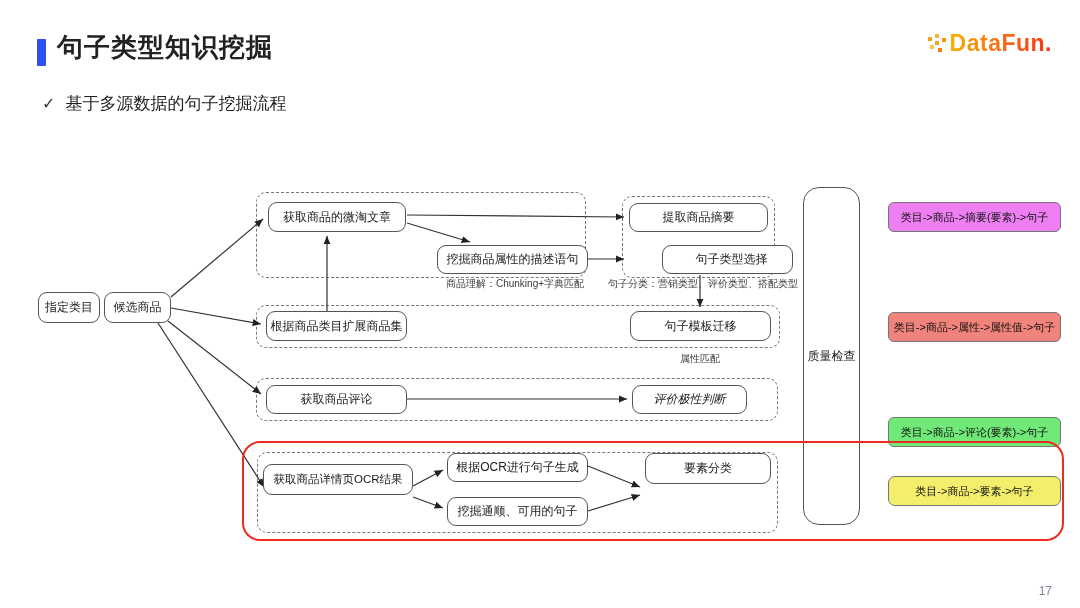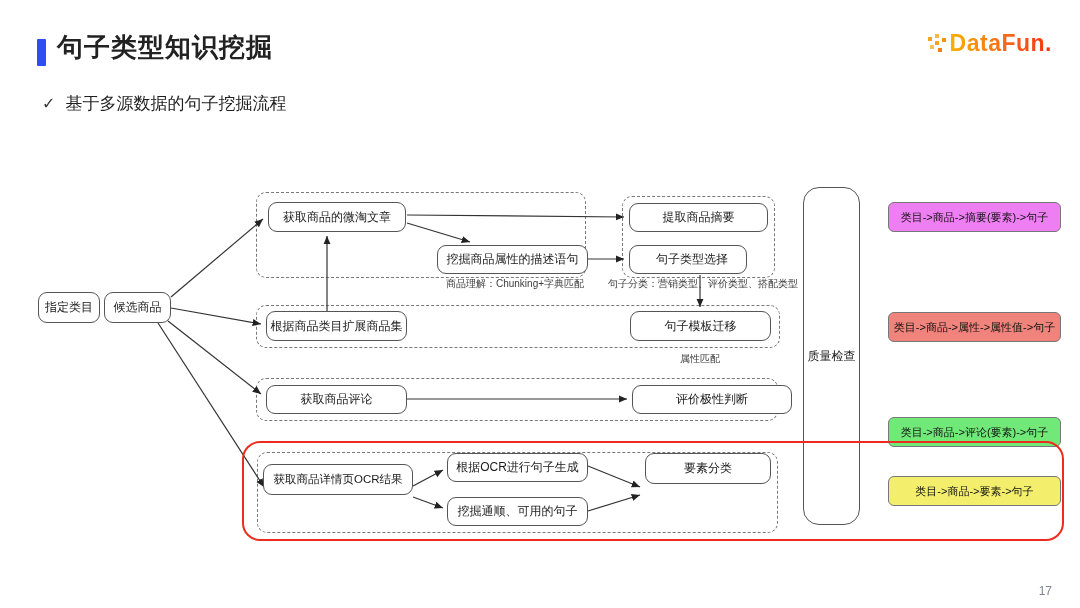--- a/index.html
+++ b/index.html
@@ -112,40 +112,40 @@
       <line x1="588" y1="511" x2="640" y2="495" marker-end="url(#arw)"></line>
     </g>
   </svg>
 
   <div class="node" style="left:18px;top:292px;width:62px;height:31px;margin-left:20px;">指定类目</div>
   <div class="node" style="left:104px;top:292px;width:67px;height:31px;">候选商品</div>
 
   <div class="node" style="left:268px;top:202px;width:138px;height:30px;">获取商品的微淘文章</div>
   <div class="node" style="left:437px;top:245px;width:151px;height:29px;">挖掘商品属性的描述语句</div>
   <div class="node" style="left:629px;top:203px;width:139px;height:29px;">提取商品摘要</div>
-  <div class="node" style="left:629px;top:245px;width:118px;height:29px;padding-left:8px;">句子类型选择</div>
+  <div class="node" style="left:662px;top:245px;width:131px;height:29px;padding-left:8px;">句子类型选择</div>
 
   <div class="caption" style="left:415px;top:277px;width:200px;">商品理解：Chunking+字典匹配</div>
   <div class="caption" style="left:598px;top:277px;width:210px;">句子分类：营销类型、评价类型、搭配类型</div>
 
   <div class="node" style="left:266px;top:311px;width:141px;height:30px;">根据商品类目扩展商品集</div>
   <div class="node" style="left:630px;top:311px;width:141px;height:30px;">句子模板迁移</div>
   <div class="caption" style="left:650px;top:352px;width:100px;">属性匹配</div>
 
   <div class="node" style="left:266px;top:385px;width:141px;height:29px;">获取商品评论</div>
-  <div class="node" style="left:632px;top:385px;width:160px;height:29px;">评价极性判断</div>
+  <div class="node" style="left:632px;top:385px;width:115px;height:29px;font-style:italic;">评价极性判断</div>
 
   <div class="node" style="left:263px;top:464px;width:150px;height:31px;font-size:11.5px;">获取商品详情页OCR结果</div>
   <div class="node" style="left:447px;top:453px;width:141px;height:29px;">根据OCR进行句子生成</div>
   <div class="node" style="left:447px;top:497px;width:141px;height:29px;">挖掘通顺、可用的句子</div>
   <div class="node" style="left:645px;top:453px;width:126px;height:31px;">要素分类</div>
 
   <div class="qc-node" style="left:803px;top:187px;width:57px;height:338px;">质量检查</div>
 
   <div class="out-box" style="left: 888px; top: 202px; width: 173px; height: 30px; background: rgb(238, 127, 242);">类目-&gt;商品-&gt;摘要(要素)-&gt;句子</div>
   <div class="out-box" style="left: 888px; top: 312px; width: 173px; height: 30px; background: rgb(240, 131, 123);">类目-&gt;商品-&gt;属性-&gt;属性值-&gt;句子</div>
   <div class="out-box" style="left: 888px; top: 385px; width: 173px; height: 30px; background: rgb(112, 233, 121); margin-top: 32px;">类目-&gt;商品-&gt;评论(要素)-&gt;句子</div>
-  <div class="out-box" style="left: 888px; top: 476px; width: 173px; height: 30px; background: rgb(243, 239, 109);">类目-&gt;商品-&gt;要素-&gt;句子</div>
+  <div class="out-box" style="left: 888px; top: 476px; width: 173px; height: 30px; background: rgb(243, 239, 109); border-radius: 7px;">类目-&gt;商品-&gt;要素-&gt;句子</div>
 
   <div class="hl-rect" style="left: 242px; top: 441px; width: 822px; height: 100px; border-color: rgb(237, 44, 31);"></div>
 
   <div class="page-num">17</div>
 </div>
 
 </body></html>

